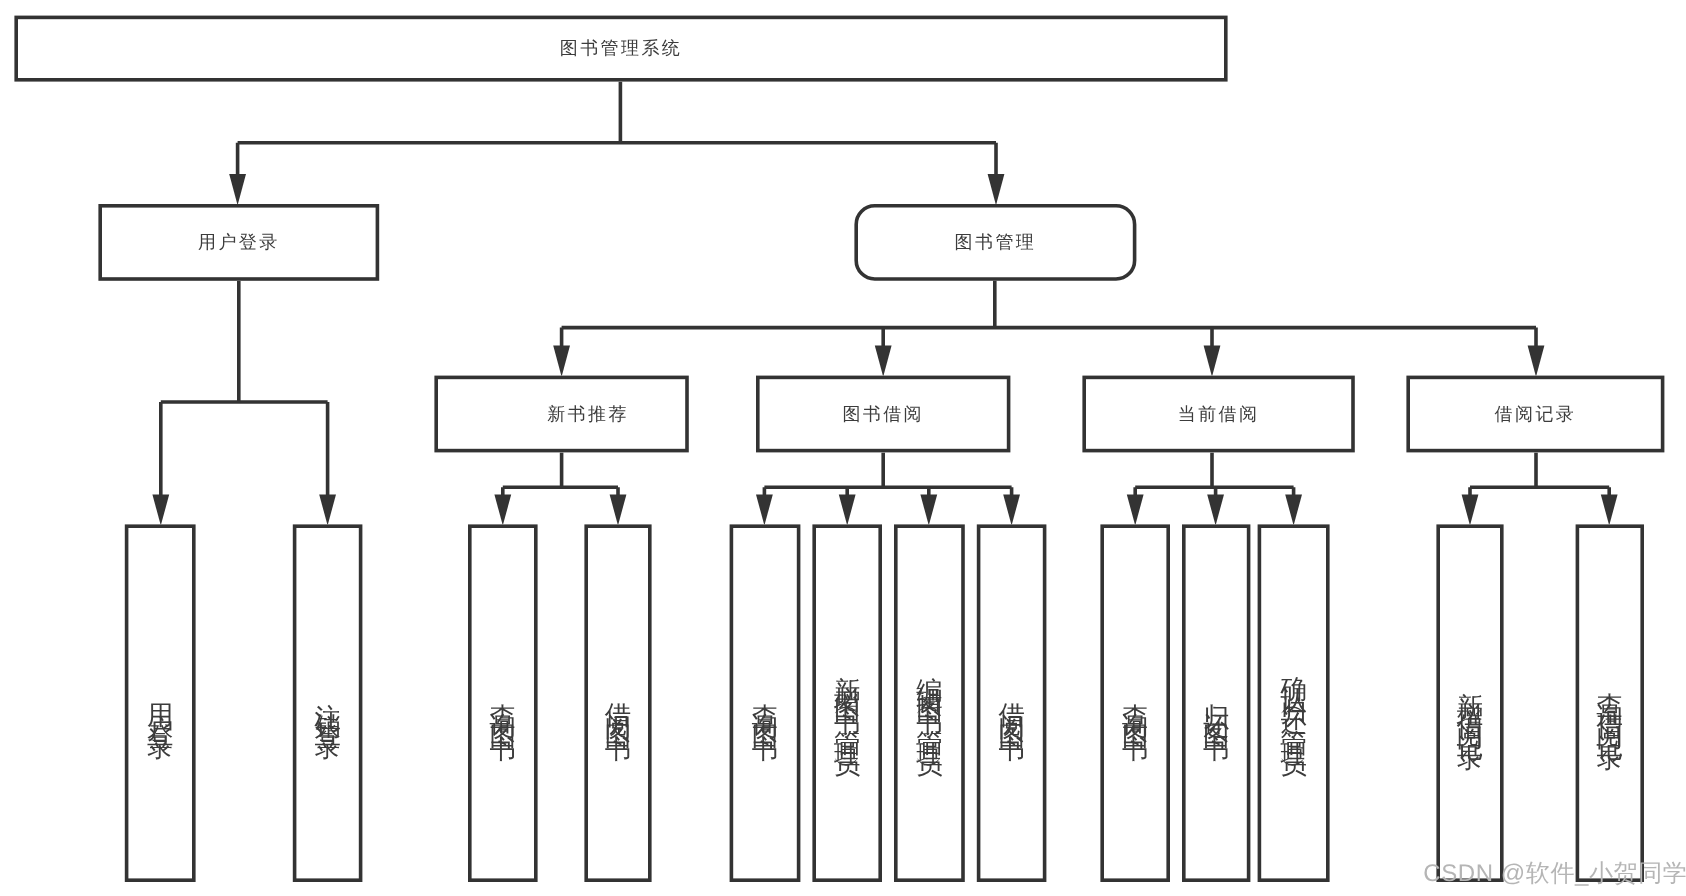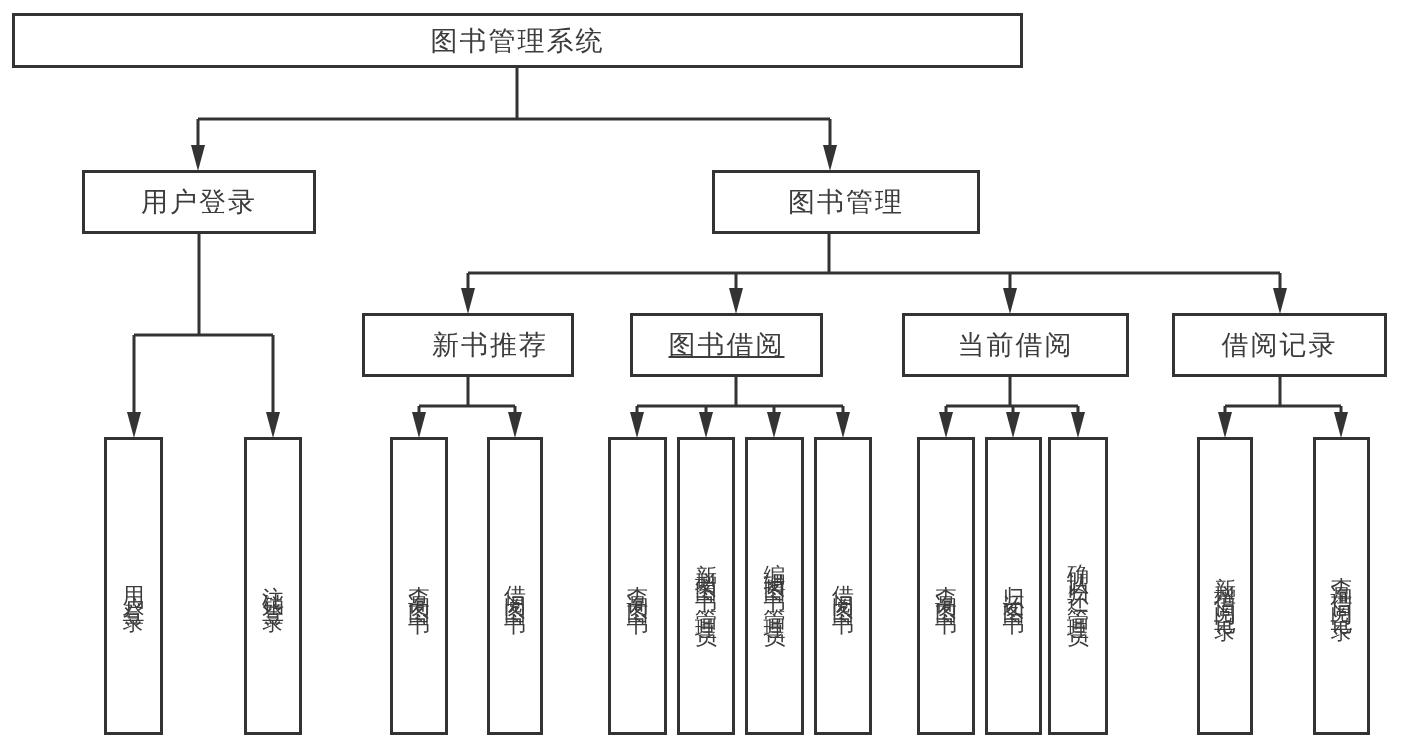--- a/index.html
+++ b/index.html
@@ -13,21 +13,21 @@
   .canvas{
     position:relative;width:1405px;height:747px;background:var(--background);
     overflow:hidden;
   }
   .edges{position:absolute;left:0;top:0;width:1405px;height:747px;}
   .edges path{stroke:var(--line);stroke-width:3;fill:none;}
   .edges polygon{fill:var(--line);stroke:none;}
   .hbox{
     position:absolute;box-sizing:border-box;border:3px solid var(--line);
     background:var(--background);display:flex;align-items:center;justify-content:center;
-    font-size:27px;letter-spacing:2px;color:var(--text);white-space:nowrap;
+    font-size:15px;letter-spacing:2px;color:var(--text);white-space:nowrap;
   }
   .vbox{
     position:absolute;box-sizing:border-box;border:3px solid var(--line);
     background:var(--background);display:flex;align-items:center;justify-content:center;
     color:var(--text);
   }
   .vbox > span{
     writing-mode:vertical-rl;text-orientation:mixed;
     font-size:22px;letter-spacing:9px;line-height:1;
   }
@@ -81,24 +81,24 @@
     <g>
       <path d="M1280 377 V406 M1225 406 H1341 M1225 406 V416 M1341 406 V416"></path>
       <polygon points="1225,438 1218,412 1232,412"></polygon>
       <polygon points="1341,438 1334,412 1348,412"></polygon>
     </g>
   </svg>
 
   <div class="hbox" style="left:12px;top:13px;width:1011px;height:55px;">图书管理系统</div>
 
   <div class="hbox" style="left:82px;top:170px;width:234px;height:64px;">用户登录</div>
-  <div class="hbox" style="left:712px;top:170px;width:268px;height:64px;">图书管理</div>
+  <div class="hbox" style="left:712px;top:170px;width:235px;height:64px;border-radius:17px;">图书管理</div>
 
   <div class="hbox" style="left:362px;top:313px;width:212px;height:64px;padding-left:44px;">新书推荐</div>
-  <div class="hbox" style="left:630px;top:313px;width:193px;height:64px;text-decoration:underline;">图书借阅</div>
+  <div class="hbox" style="left:630px;top:313px;width:212px;height:64px;">图书借阅</div>
   <div class="hbox" style="left:902px;top:313px;width:227px;height:64px;">当前借阅</div>
   <div class="hbox" style="left:1172px;top:313px;width:215px;height:64px;">借阅记录</div>
 
   <div class="vbox" style="left:104px;top:437px;width:59px;height:298px;">
     <span>用户登录</span>
   </div>
   <div class="vbox" style="left:244px;top:437px;width:58px;height:298px;">
     <span>注销登录</span>
   </div>
 
@@ -132,14 +132,15 @@
     <span>确认归还（管理员）</span>
   </div>
 
   <div class="vbox" style="left:1197px;top:437px;width:56px;height:298px;">
     <span>新增借阅记录</span>
   </div>
   <div class="vbox" style="left:1313px;top:437px;width:57px;height:298px;">
     <span>查询借阅记录</span>
   </div>
 
+  <div class="watermark">CSDN @软件_小贺同学</div>
 
 </div>
 
 </body></html>

